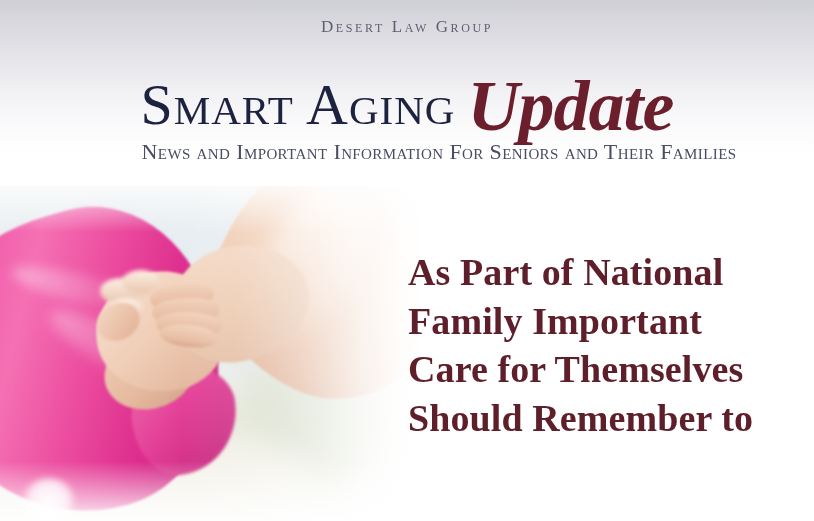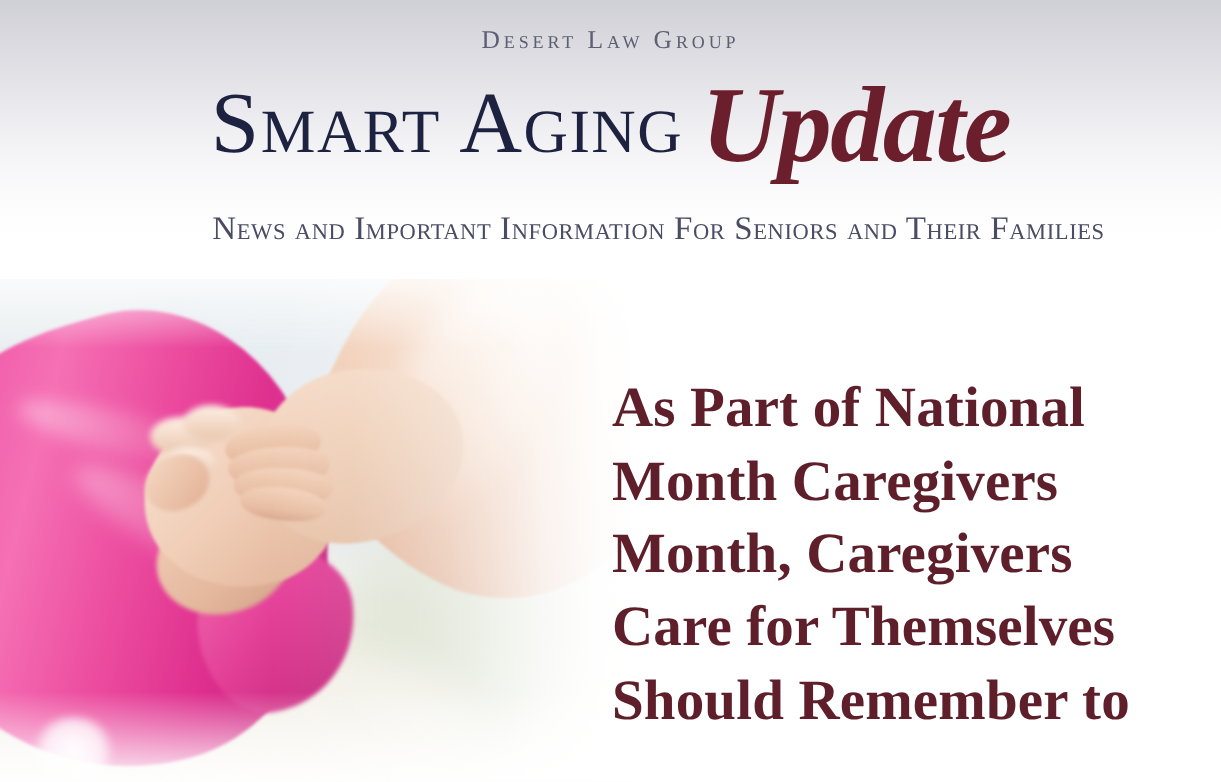--- a/index.html
+++ b/index.html
@@ -46,21 +46,21 @@
     font-family: "Liberation Serif", "DejaVu Serif", serif;
     font-size: 17px;
     font-variant: small-caps;
     letter-spacing: 2.6px;
     color: #5d5f72;
     white-space: nowrap;
   }
 
   .title-row {
     position: absolute;
-    top: 41px;
+    top: 64px;
     left: 0;
     width: 814px;
     text-align: center;
     white-space: nowrap;
     line-height: 1;
   }
 
   .title-smart {
     font-family: "Liberation Serif", "DejaVu Serif", serif;
     font-size: 58px;
@@ -421,20 +421,19 @@
 
       <div class="bokeh"></div>
 
       <div class="photo-fade-top"></div>
       <div class="photo-fade-bottom"></div>
       <div class="photo-fade"></div>
     </div>
 
     <div class="headline">
       <span class="hl-line">As Part of National</span>
-      <span class="hl-line">Month Caregivers</span>
-      <span class="hl-line">Month, Caregivers</span>
+      <span class="hl-line">Family Important</span>
       <span class="hl-line">Care for Themselves</span>
       <span class="hl-line">Should Remember to</span>
     </div>
 
   </div>
 </div>
 
 </body></html>

